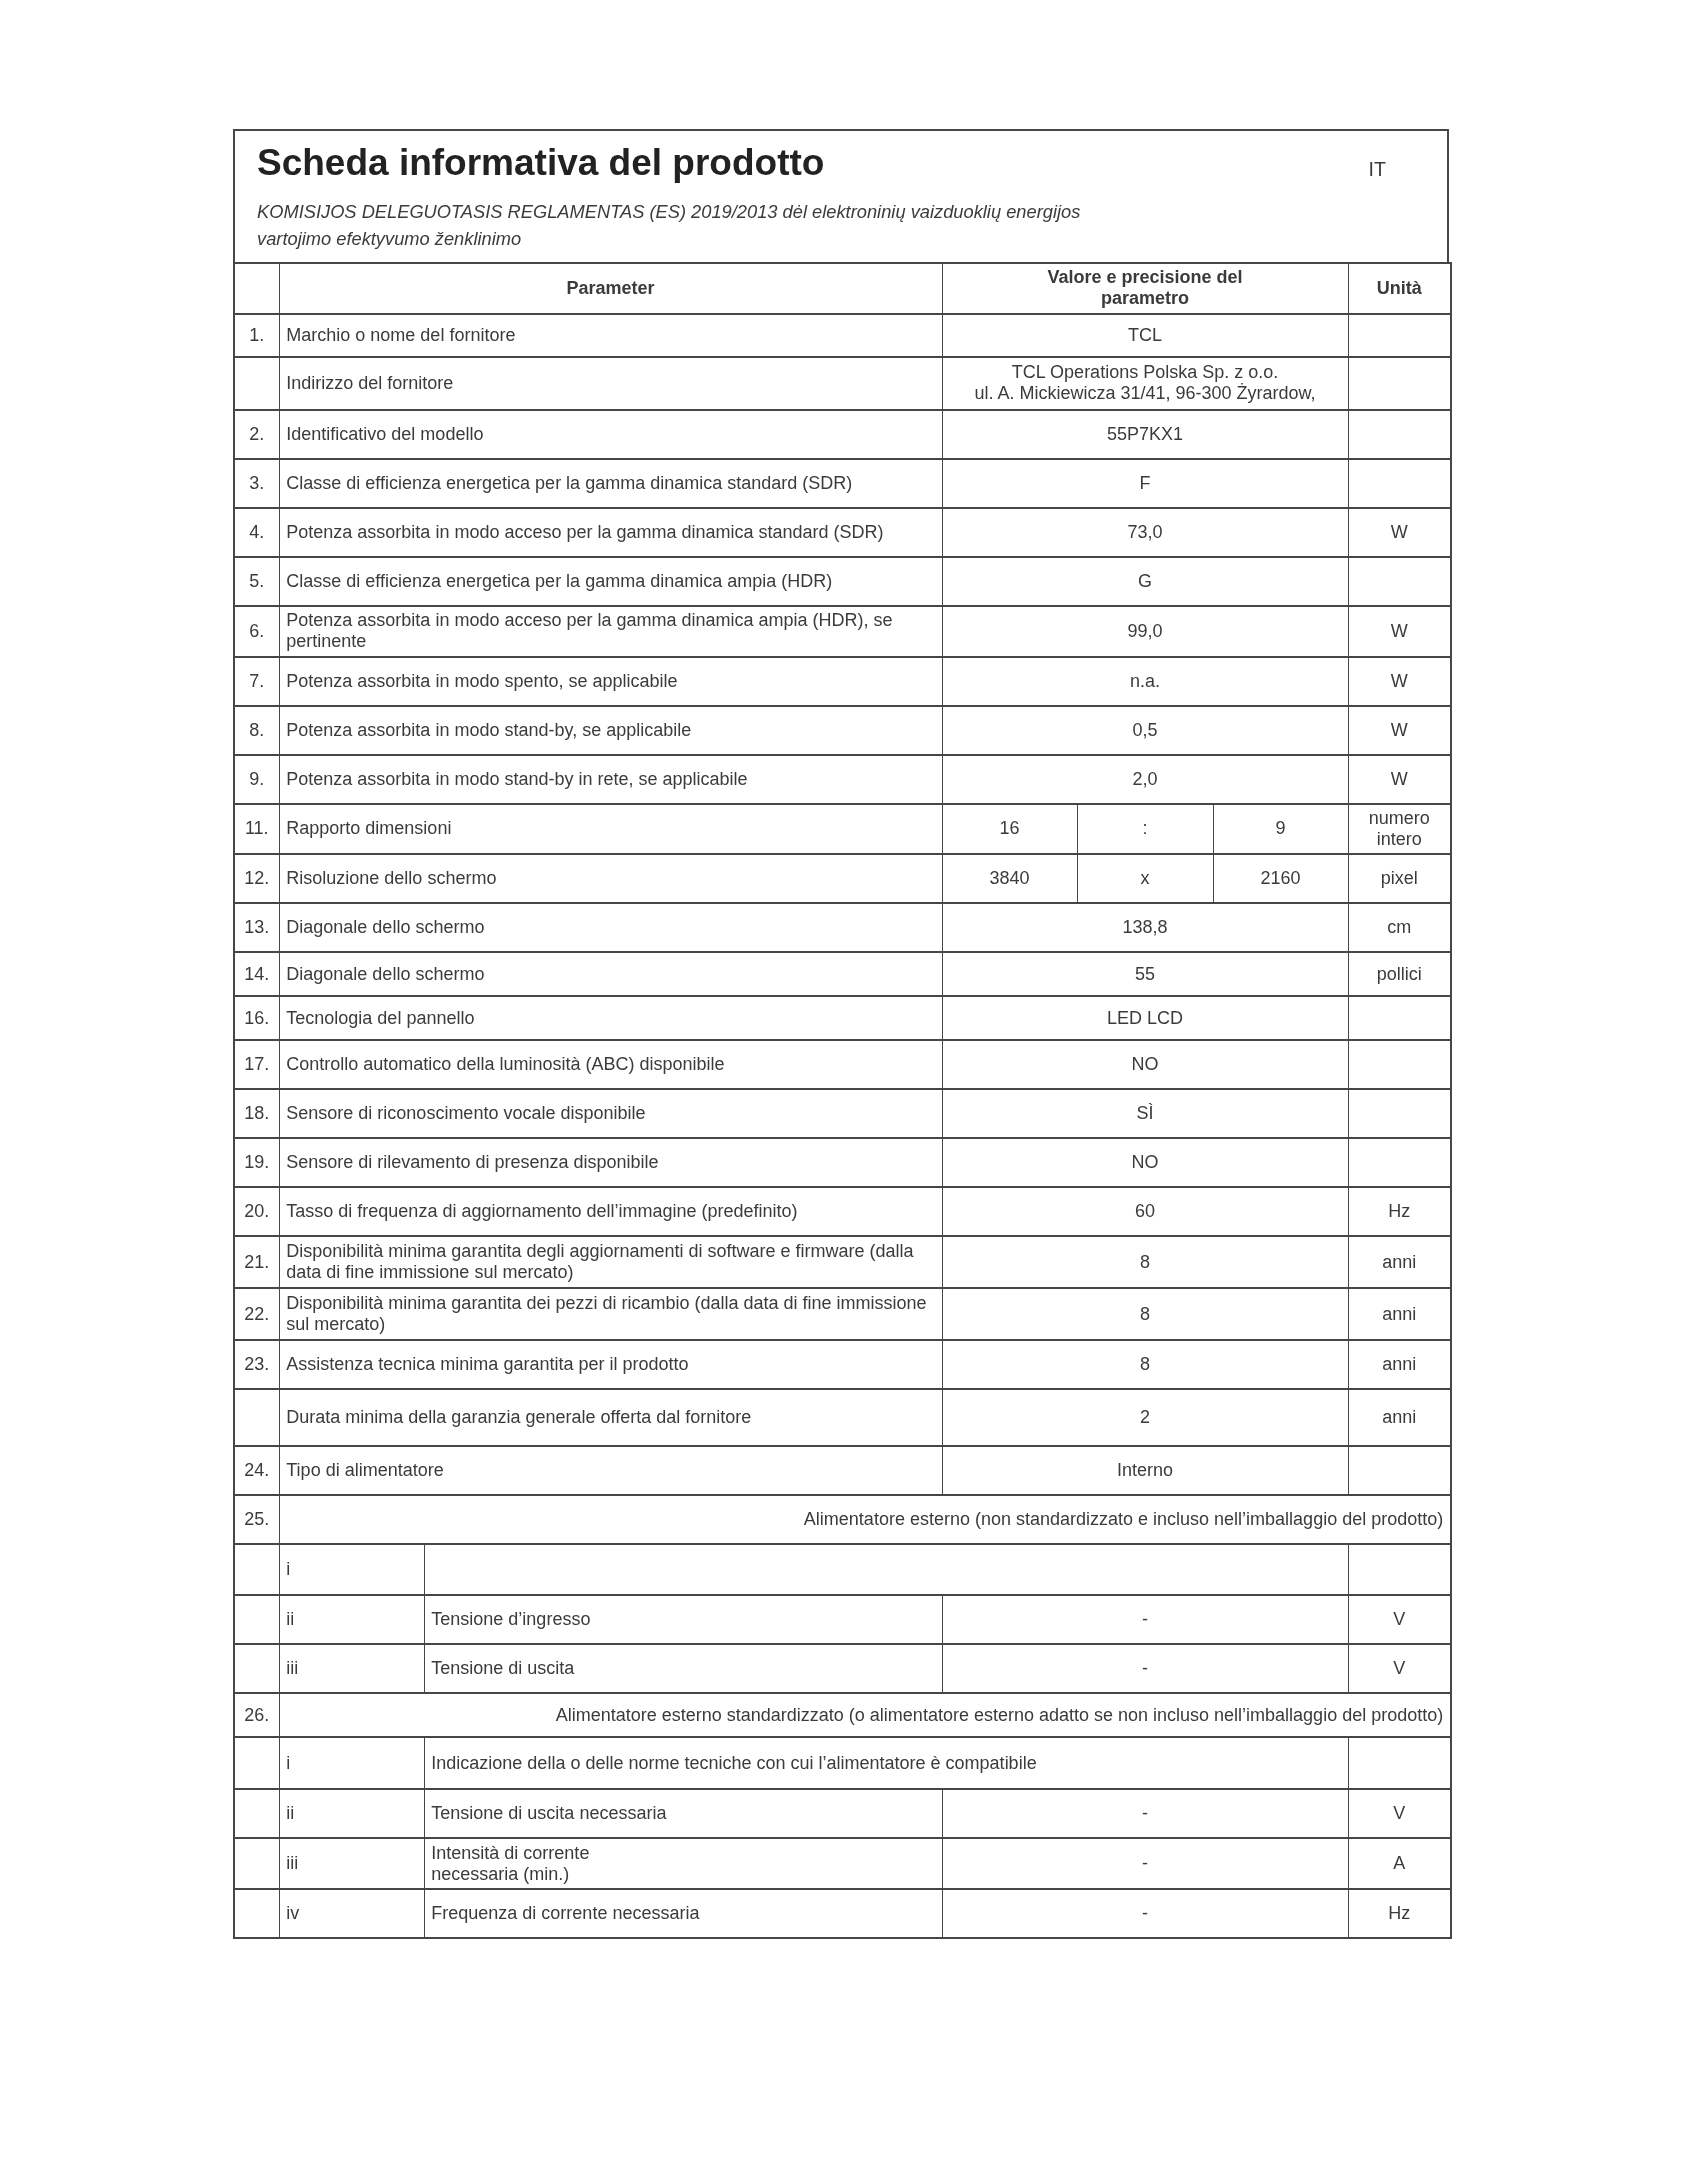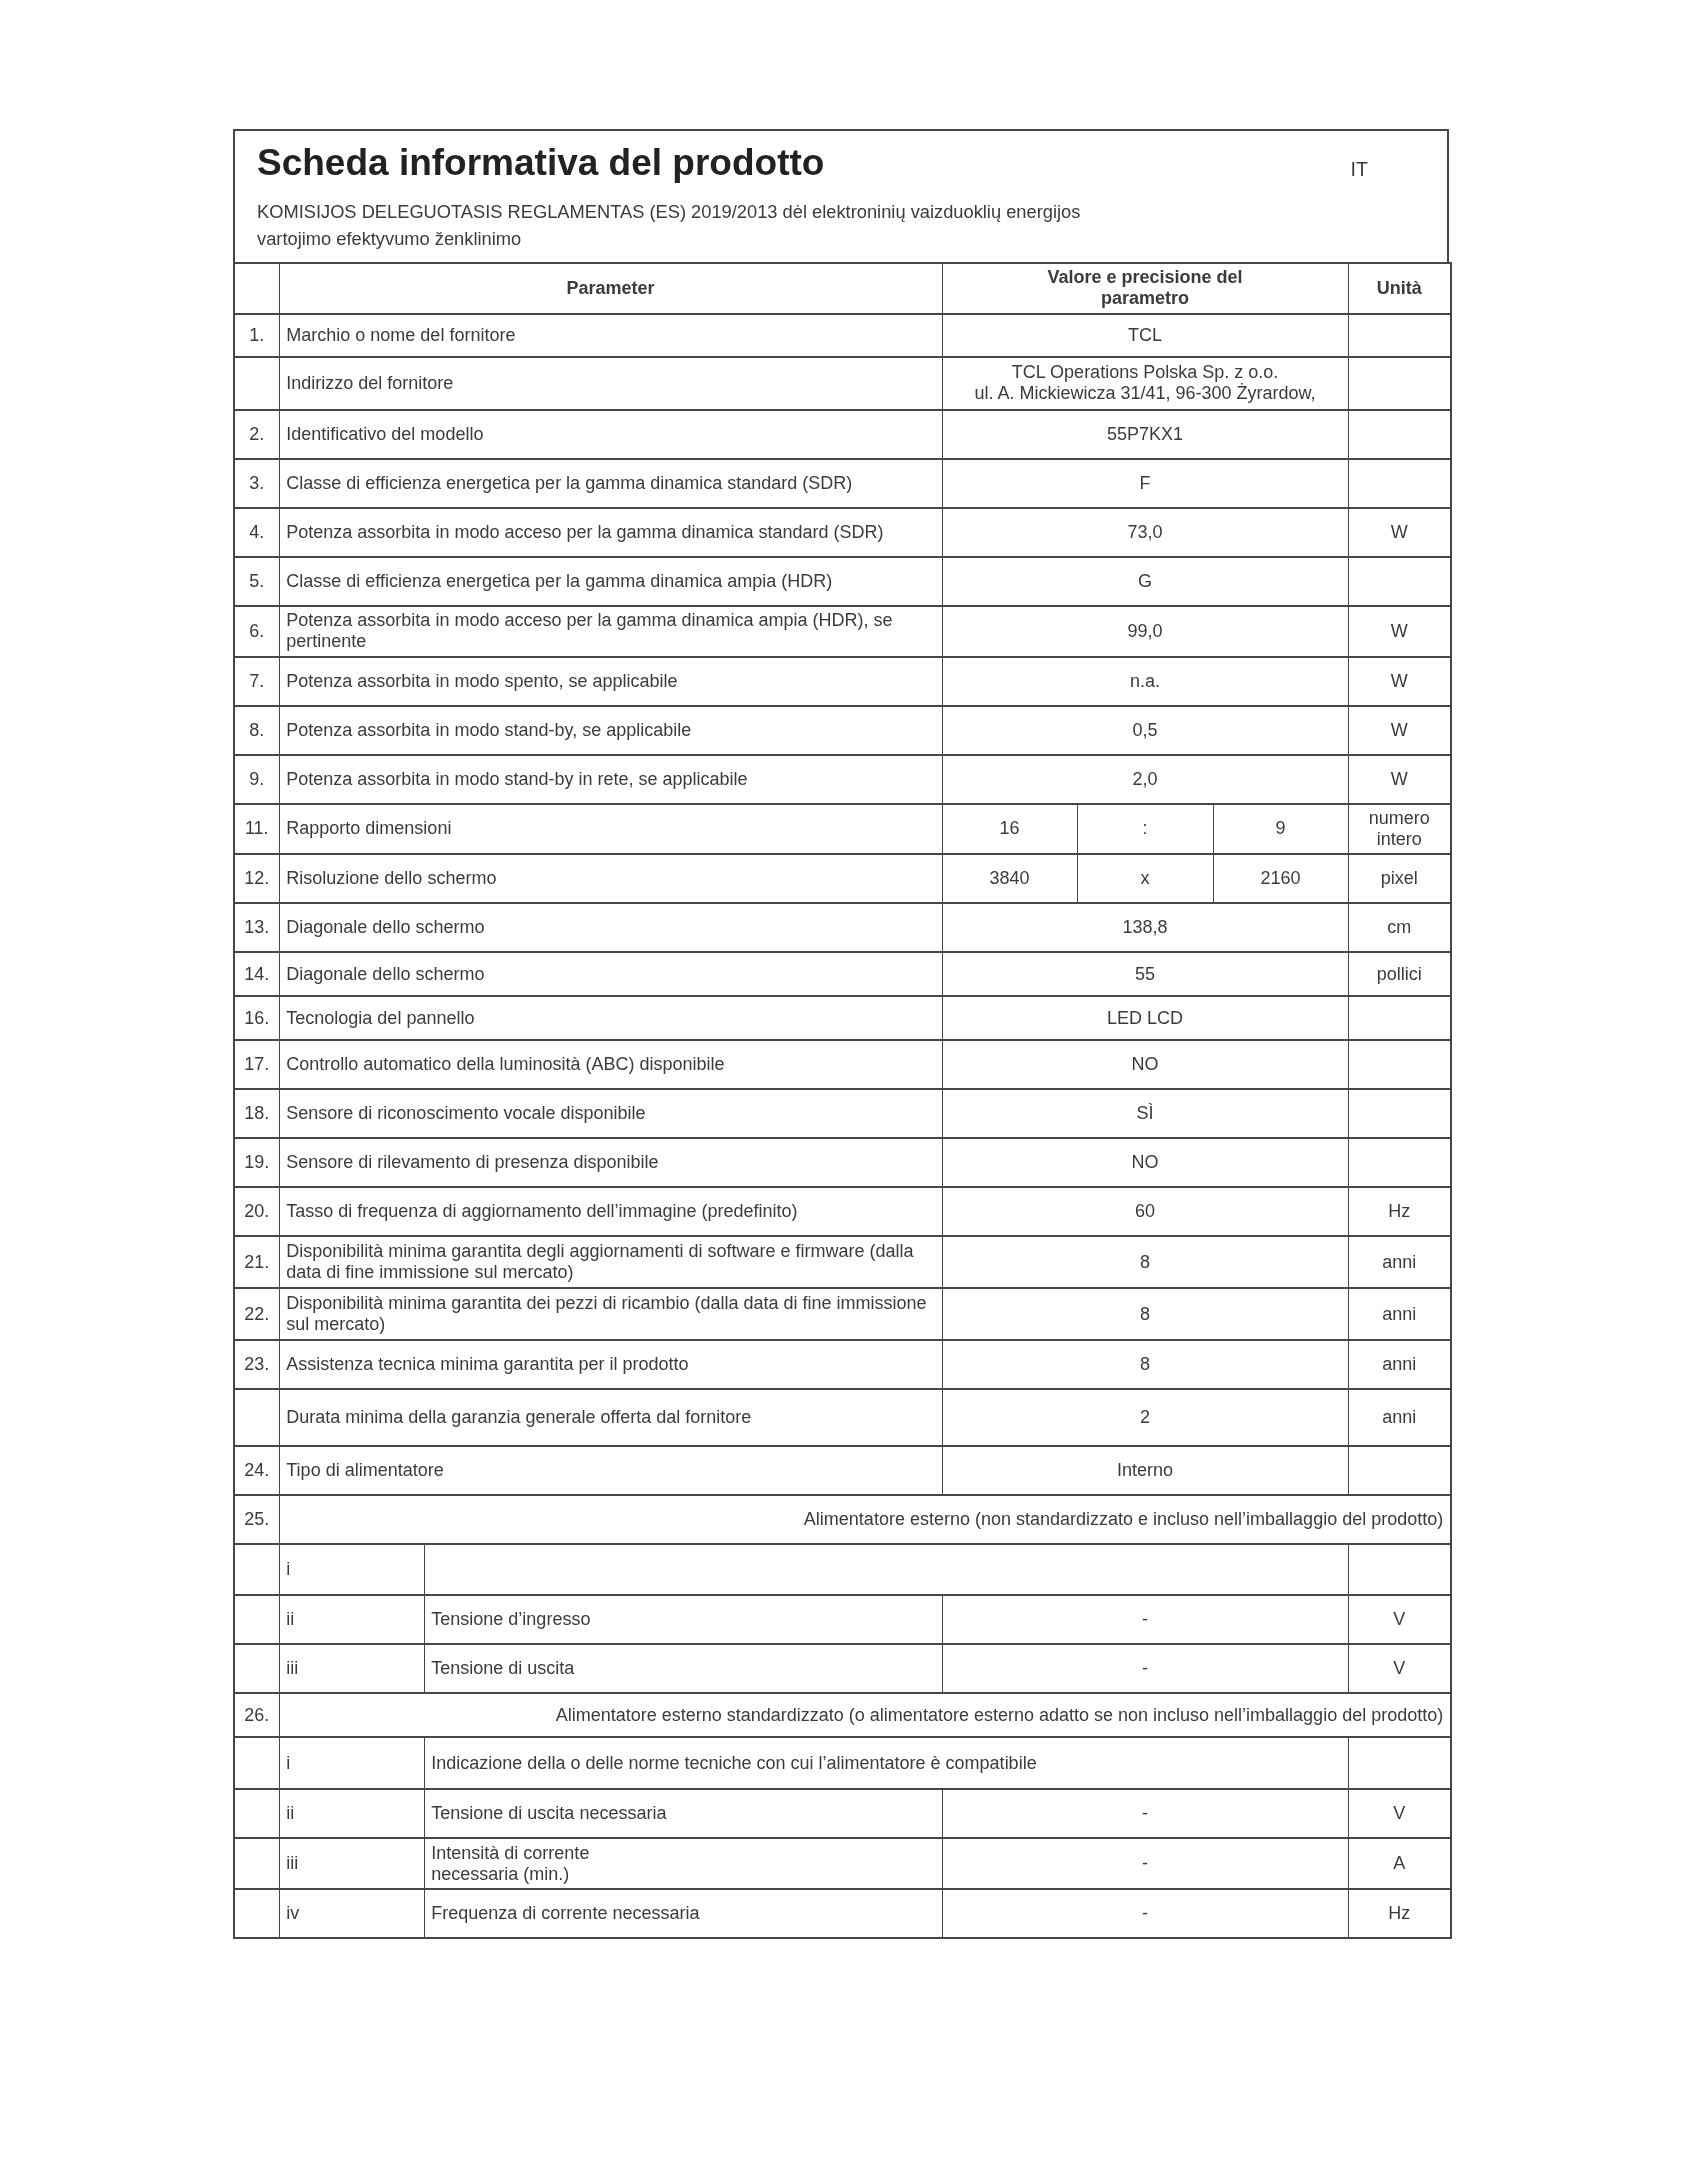--- a/index.html
+++ b/index.html
@@ -7,22 +7,22 @@
     position:relative; width:1686px; height:2181px; background:#ffffff;
     font-family:"Liberation Sans", sans-serif; color:#3b3b3b;
   }
   .doc { position:absolute; left:233px; top:129px; width:1216px; }
 
   .titleblock {
     box-sizing:border-box; border:2.6px solid #474747; border-bottom:none;
     height:133px; padding:8.5px 0 0 22px; position:relative; background:#ffffff;
   }
   .title { font-size:37px; line-height:46px; font-weight:bold; color:#222222; }
-  .reg   { font-size:18.3px; line-height:27px; margin-top:12px; white-space:pre-line; color:#3b3b3b; }
-  .lang  { position:absolute; top:27px; right:79px; font-size:19.6px; color:#3b3b3b; }
+  .reg   { font-size:18.3px; line-height:27px; margin-top:12px; white-space:pre-line; color:#3b3b3b;font-style:italic; }
+  .lang  { position:absolute; top:27px; right:61px; font-size:19.6px; color:#3b3b3b; }
 
   table.fiche {
     border-collapse:collapse; table-layout:fixed; width:1216px;
     border:2.6px solid #474747; background:#ffffff;
   }
   table.fiche td {
     box-sizing:border-box;
     border:1.7px solid #474747; border-top-width:2.6px; border-bottom-width:2.6px;
     font-size:18px; line-height:21px; padding:3.4px 6.8px;
     vertical-align:middle; overflow:hidden;

